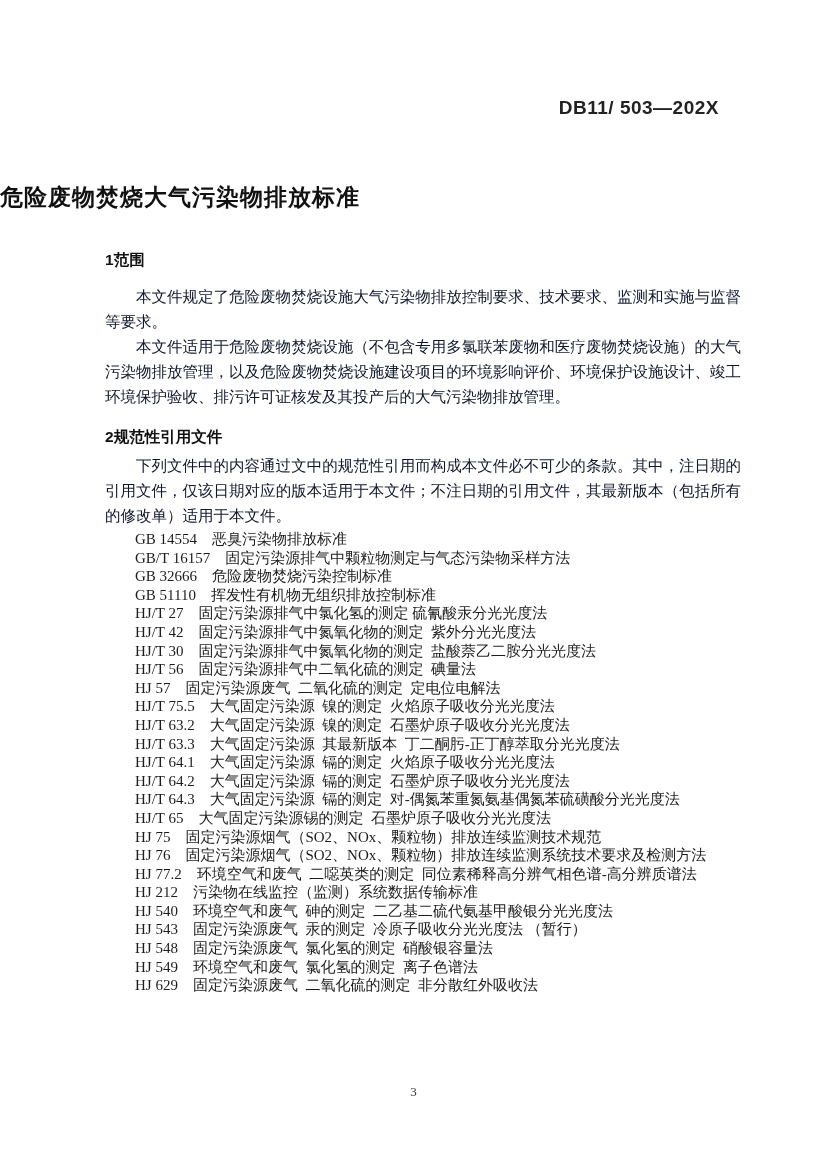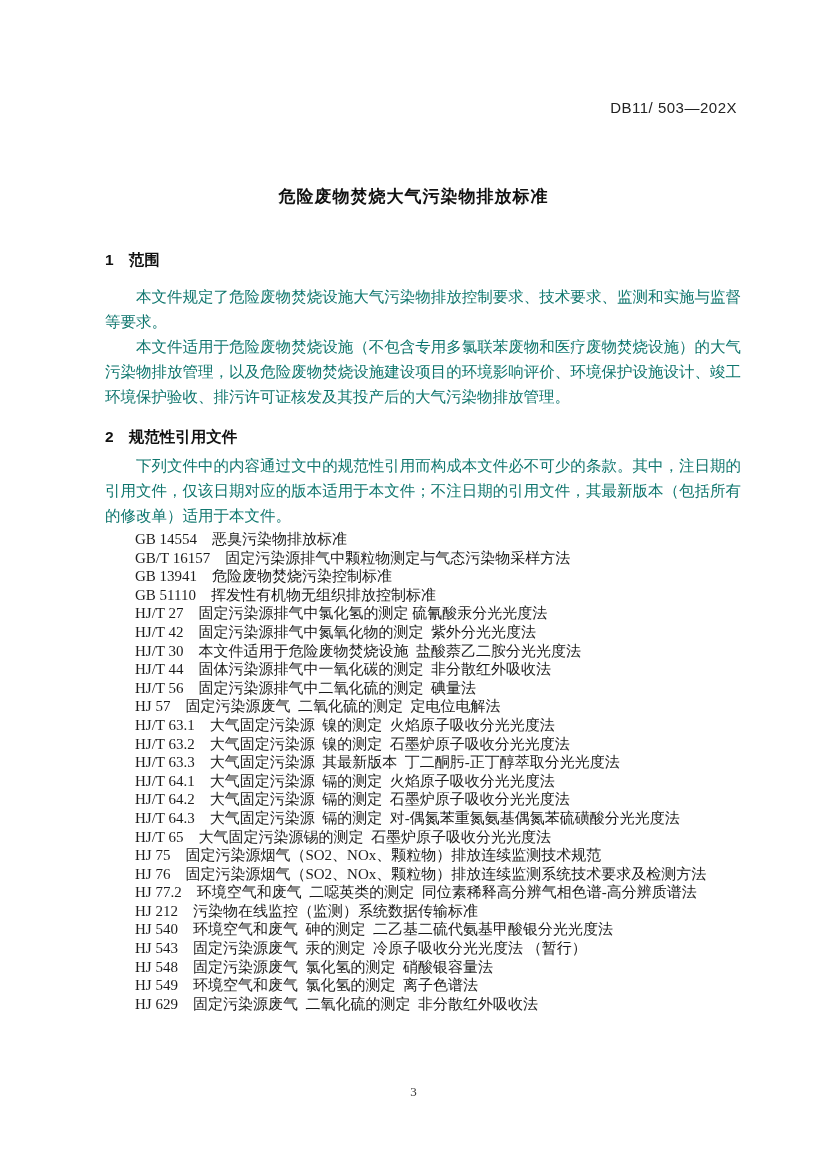--- a/index.html
+++ b/index.html
@@ -9,65 +9,64 @@
     height: 1169px;
     margin: 0 auto;
     background: #ffffff;
     color: #1c1c1c;
     font-family: "Liberation Serif", "DejaVu Serif", serif;
     overflow: hidden;
   }
   .doc-header {
     position: absolute;
     top: 100px;
-    right: 90px;
+    right: 108px;
     font-family: "Liberation Sans", "DejaVu Sans", sans-serif;
-    font-weight: 400;
-    font-size: 15px;
+    font-weight: 700;
+    font-size: 19px;
     line-height: 16px;
     letter-spacing: 0.5px;
     color: #222;
   }
   .doc-title {
     position: absolute;
     top: 183px;
     left: 0;
     width: 100%;
     margin: 0;
-    text-align: center;
     font-family: "Liberation Sans", "DejaVu Sans", sans-serif;
     font-weight: 700;
-    font-size: 17px;
+    font-size: 23px;
     line-height: 28px;
     letter-spacing: 1px;
     color: #111;
   }
   .content {
     position: absolute;
     top: 250px;
     left: 105px;
     width: 636px;
   }
   .sec-heading {
     margin: 0;
     font-family: "Liberation Sans", "DejaVu Sans", sans-serif;
     font-weight: 700;
     font-size: 15.5px;
     line-height: 20px;
     color: #111;
   }
-  .sec-heading .sec-text { margin-left: 15px; }
+  .sec-heading .sec-text { }
   .sec2 { margin-top: 18px; }
   .body-p {
     margin: 0;
     font-size: 15.5px;
     line-height: 25px;
     text-indent: 2em;
     text-align: justify;
-    color: #0f766e;
+    color: #0f172a;
   }
   .first-p { margin-top: 14px; }
   .intro-p { margin-top: 6px; }
   .refs {
     margin-top: 2px;
     margin-left: 2em;
     font-size: 15px;
     line-height: 18.6px;
   }
   .ref-line { white-space: nowrap; }
@@ -102,29 +101,28 @@
     <p class="body-p first-p">本文件规定了危险废物焚烧设施大气污染物排放控制要求、技术要求、监测和实施与监督等要求。</p>
     <p class="body-p">本文件适用于危险废物焚烧设施（不包含专用多氯联苯废物和医疗废物焚烧设施）的大气污染物排放管理，以及危险废物焚烧设施建设项目的环境影响评价、环境保护设施设计、竣工环境保护验收、排污许可证核发及其投产后的大气污染物排放管理。</p>
 
     <h2 class="sec-heading sec2"><span class="sec-num">2</span><span class="sec-text">规范性引用文件</span></h2>
 
     <p class="body-p intro-p">下列文件中的内容通过文中的规范性引用而构成本文件必不可少的条款。其中，注日期的引用文件，仅该日期对应的版本适用于本文件；不注日期的引用文件，其最新版本（包括所有的修改单）适用于本文件。</p>
 
     <div class="refs">
       <div class="ref-line"><span class="ref-code">GB 14554</span><span class="ref-title">恶臭污染物排放标准</span></div>
       <div class="ref-line"><span class="ref-code">GB/T 16157</span><span class="ref-title">固定污染源排气中颗粒物测定与气态污染物采样方法</span></div>
-      <div class="ref-line"><span class="ref-code">GB 13941</span><span class="ref-title">危险废物焚烧污染控制标准</span></div>
+      <div class="ref-line"><span class="ref-code">GB 32666</span><span class="ref-title">危险废物焚烧污染控制标准</span></div>
       <div class="ref-line"><span class="ref-code">GB 51110</span><span class="ref-title">挥发性有机物无组织排放控制标准</span></div>
       <div class="ref-line"><span class="ref-code">HJ/T 27</span><span class="ref-title">固定污染源排气中氯化氢的测定 硫氰酸汞分光光度法</span></div>
       <div class="ref-line"><span class="ref-code">HJ/T 42</span><span class="ref-title">固定污染源排气中氮氧化物的测定  紫外分光光度法</span></div>
-      <div class="ref-line"><span class="ref-code">HJ/T 30</span><span class="ref-title">本文件适用于危险废物焚烧设施  盐酸萘乙二胺分光光度法</span></div>
-      <div class="ref-line"><span class="ref-code">HJ/T 44</span><span class="ref-title">固体污染源排气中一氧化碳的测定  非分散红外吸收法</span></div>
+      <div class="ref-line"><span class="ref-code">HJ/T 30</span><span class="ref-title">固定污染源排气中氮氧化物的测定  盐酸萘乙二胺分光光度法</span></div>
       <div class="ref-line"><span class="ref-code">HJ/T 56</span><span class="ref-title">固定污染源排气中二氧化硫的测定  碘量法</span></div>
       <div class="ref-line"><span class="ref-code">HJ 57</span><span class="ref-title">固定污染源废气  二氧化硫的测定  定电位电解法</span></div>
-      <div class="ref-line"><span class="ref-code">HJ/T 63.1</span><span class="ref-title">大气固定污染源  镍的测定  火焰原子吸收分光光度法</span></div>
+      <div class="ref-line"><span class="ref-code">HJ/T 75.5</span><span class="ref-title">大气固定污染源  镍的测定  火焰原子吸收分光光度法</span></div>
       <div class="ref-line"><span class="ref-code">HJ/T 63.2</span><span class="ref-title">大气固定污染源  镍的测定  石墨炉原子吸收分光光度法</span></div>
       <div class="ref-line"><span class="ref-code">HJ/T 63.3</span><span class="ref-title">大气固定污染源  其最新版本  丁二酮肟-正丁醇萃取分光光度法</span></div>
       <div class="ref-line"><span class="ref-code">HJ/T 64.1</span><span class="ref-title">大气固定污染源  镉的测定  火焰原子吸收分光光度法</span></div>
       <div class="ref-line"><span class="ref-code">HJ/T 64.2</span><span class="ref-title">大气固定污染源  镉的测定  石墨炉原子吸收分光光度法</span></div>
       <div class="ref-line"><span class="ref-code">HJ/T 64.3</span><span class="ref-title">大气固定污染源  镉的测定  对-偶氮苯重氮氨基偶氮苯硫磺酸分光光度法</span></div>
       <div class="ref-line"><span class="ref-code">HJ/T 65</span><span class="ref-title">大气固定污染源锡的测定  石墨炉原子吸收分光光度法</span></div>
       <div class="ref-line"><span class="ref-code">HJ 75</span><span class="ref-title">固定污染源烟气（SO2、NOx、颗粒物）排放连续监测技术规范</span></div>
       <div class="ref-line"><span class="ref-code">HJ 76</span><span class="ref-title">固定污染源烟气（SO2、NOx、颗粒物）排放连续监测系统技术要求及检测方法</span></div>
       <div class="ref-line"><span class="ref-code">HJ 77.2</span><span class="ref-title">环境空气和废气  二噁英类的测定  同位素稀释高分辨气相色谱-高分辨质谱法</span></div>
       <div class="ref-line"><span class="ref-code">HJ 212</span><span class="ref-title">污染物在线监控（监测）系统数据传输标准</span></div>

